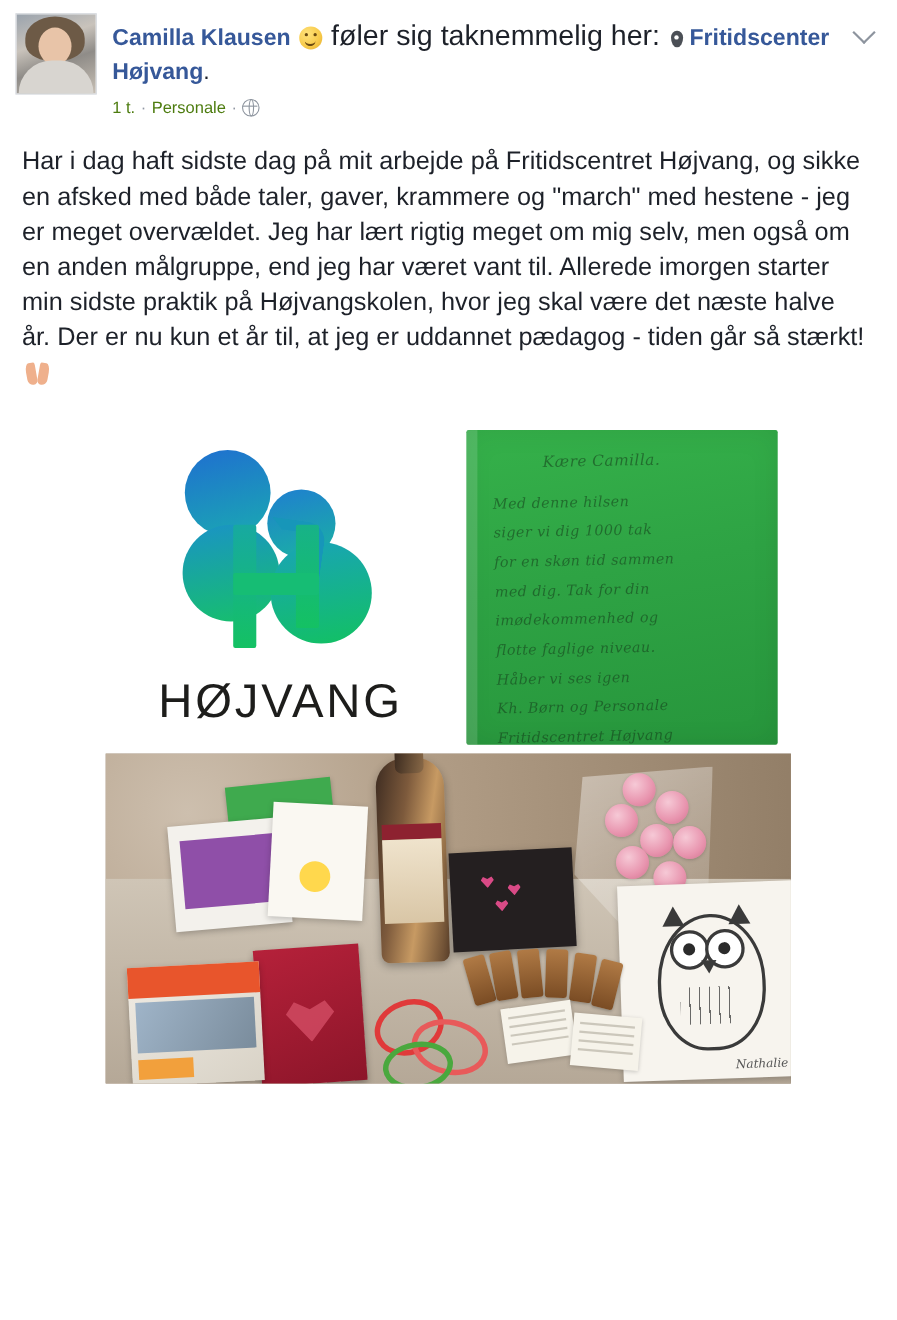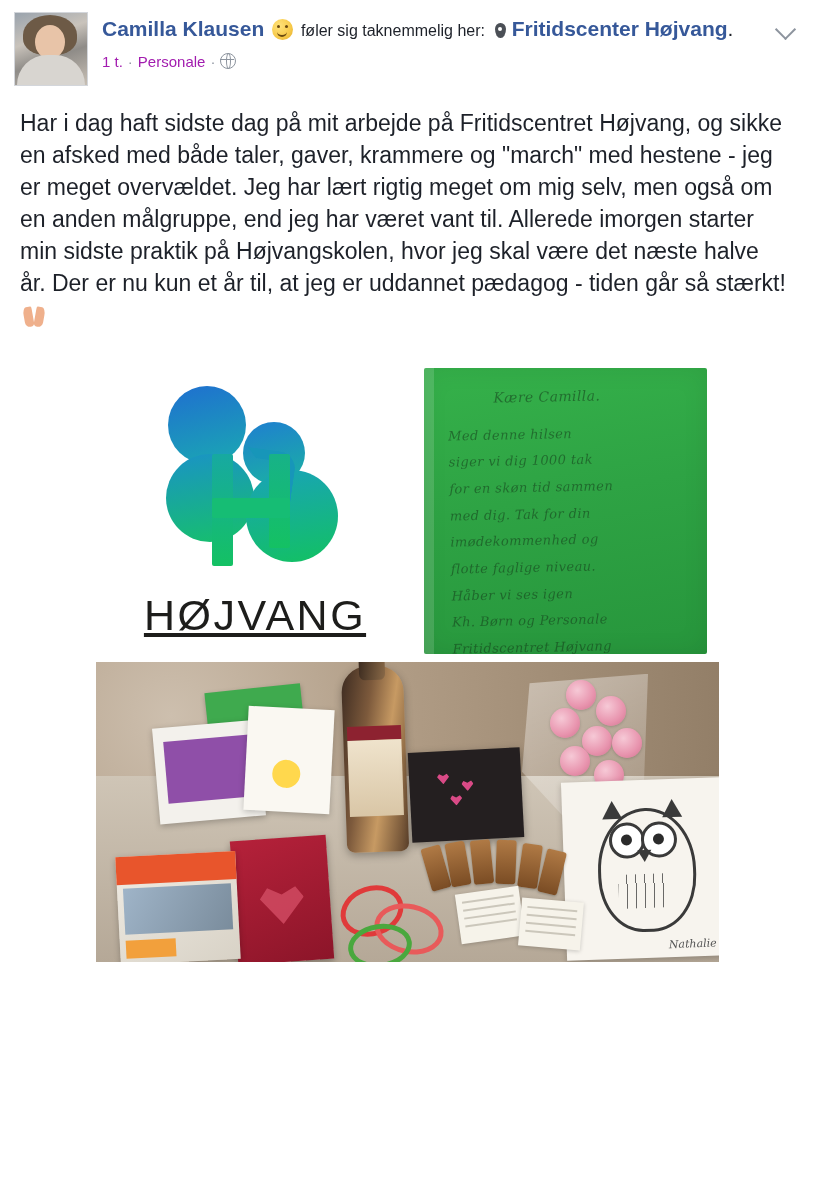--- a/index.html
+++ b/index.html
@@ -92,21 +92,21 @@
     box-shadow: 8px 0 0 #6b4a10;
   }
   .feeling-emoji::after {
     content: "";
     position: absolute;
     left: 5px; top: 11px;
     width: 10px; height: 5px;
     border-bottom: 2px solid #6b4a10;
     border-radius: 0 0 8px 8px;
   }
-  .feeling-text { font-size: 16px; }
+  .feeling-text { font-size: 26px; }
   .place-pin {
     display: inline-block;
     width: 11px;
     height: 15px;
     background: #4b4f56;
     border-radius: 50% 50% 50% 50% / 42% 42% 62% 62%;
     position: relative;
     vertical-align: -2px;
     margin-left: 4px;
   }
@@ -125,21 +125,21 @@
   }
   .meta-line {
     margin-top: 7px;
     font-size: 15px;
     color: #616770;
     display: flex;
     align-items: center;
     gap: 5px;
   }
   .meta-line .sep { color: #9197a3; }
-  .meta-link { color: #a21caf; }
+  .meta-link { color: #4d7c0f; }
   .globe-icon {
     display: inline-block;
     width: 14px;
     height: 14px;
     border: 1.4px solid #8d949e;
     border-radius: 50%;
     position: relative;
   }
   .globe-icon::before {
     content: "";
@@ -288,21 +288,20 @@
     color: #1d1d1b;
     margin-top: 4px;
     font-family: "Liberation Sans", sans-serif;
   }
   .logo-word-2 {
     font-size: 43px;
     letter-spacing: 2.5px;
     color: #1d1d1b;
     line-height: 1;
     margin-top: 16px;
-    text-decoration: underline;
   }
   .card-pane {
     flex: 1;
     background: #ffffff;
     padding: 14px 12px 8px 10px;
     box-sizing: border-box;
   }
   .green-card {
     width: 100%;
     height: 100%;

